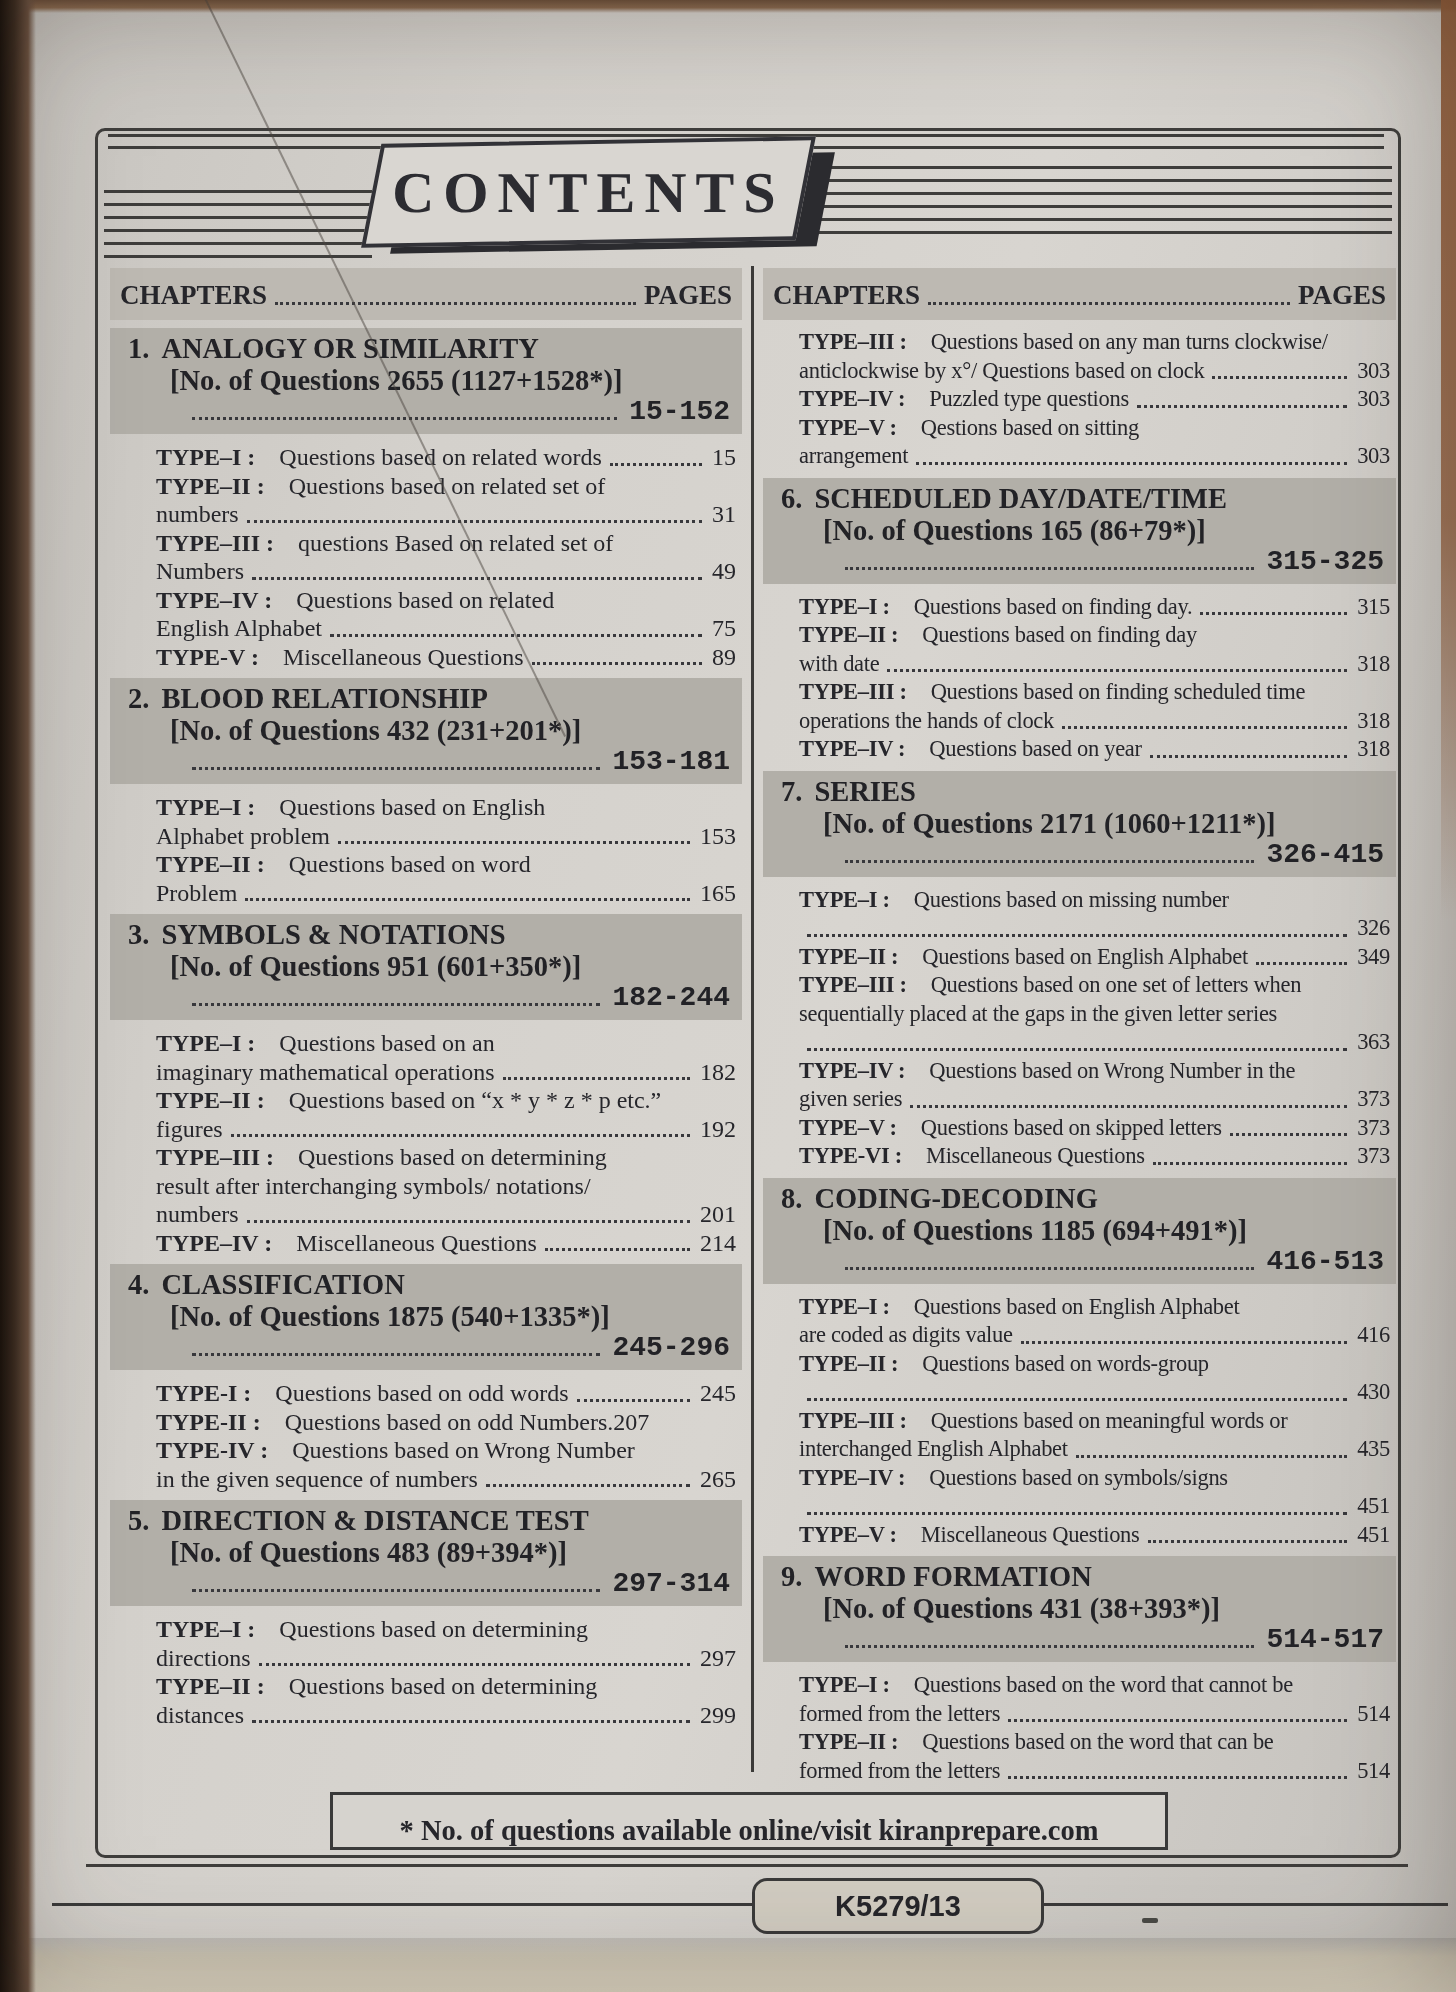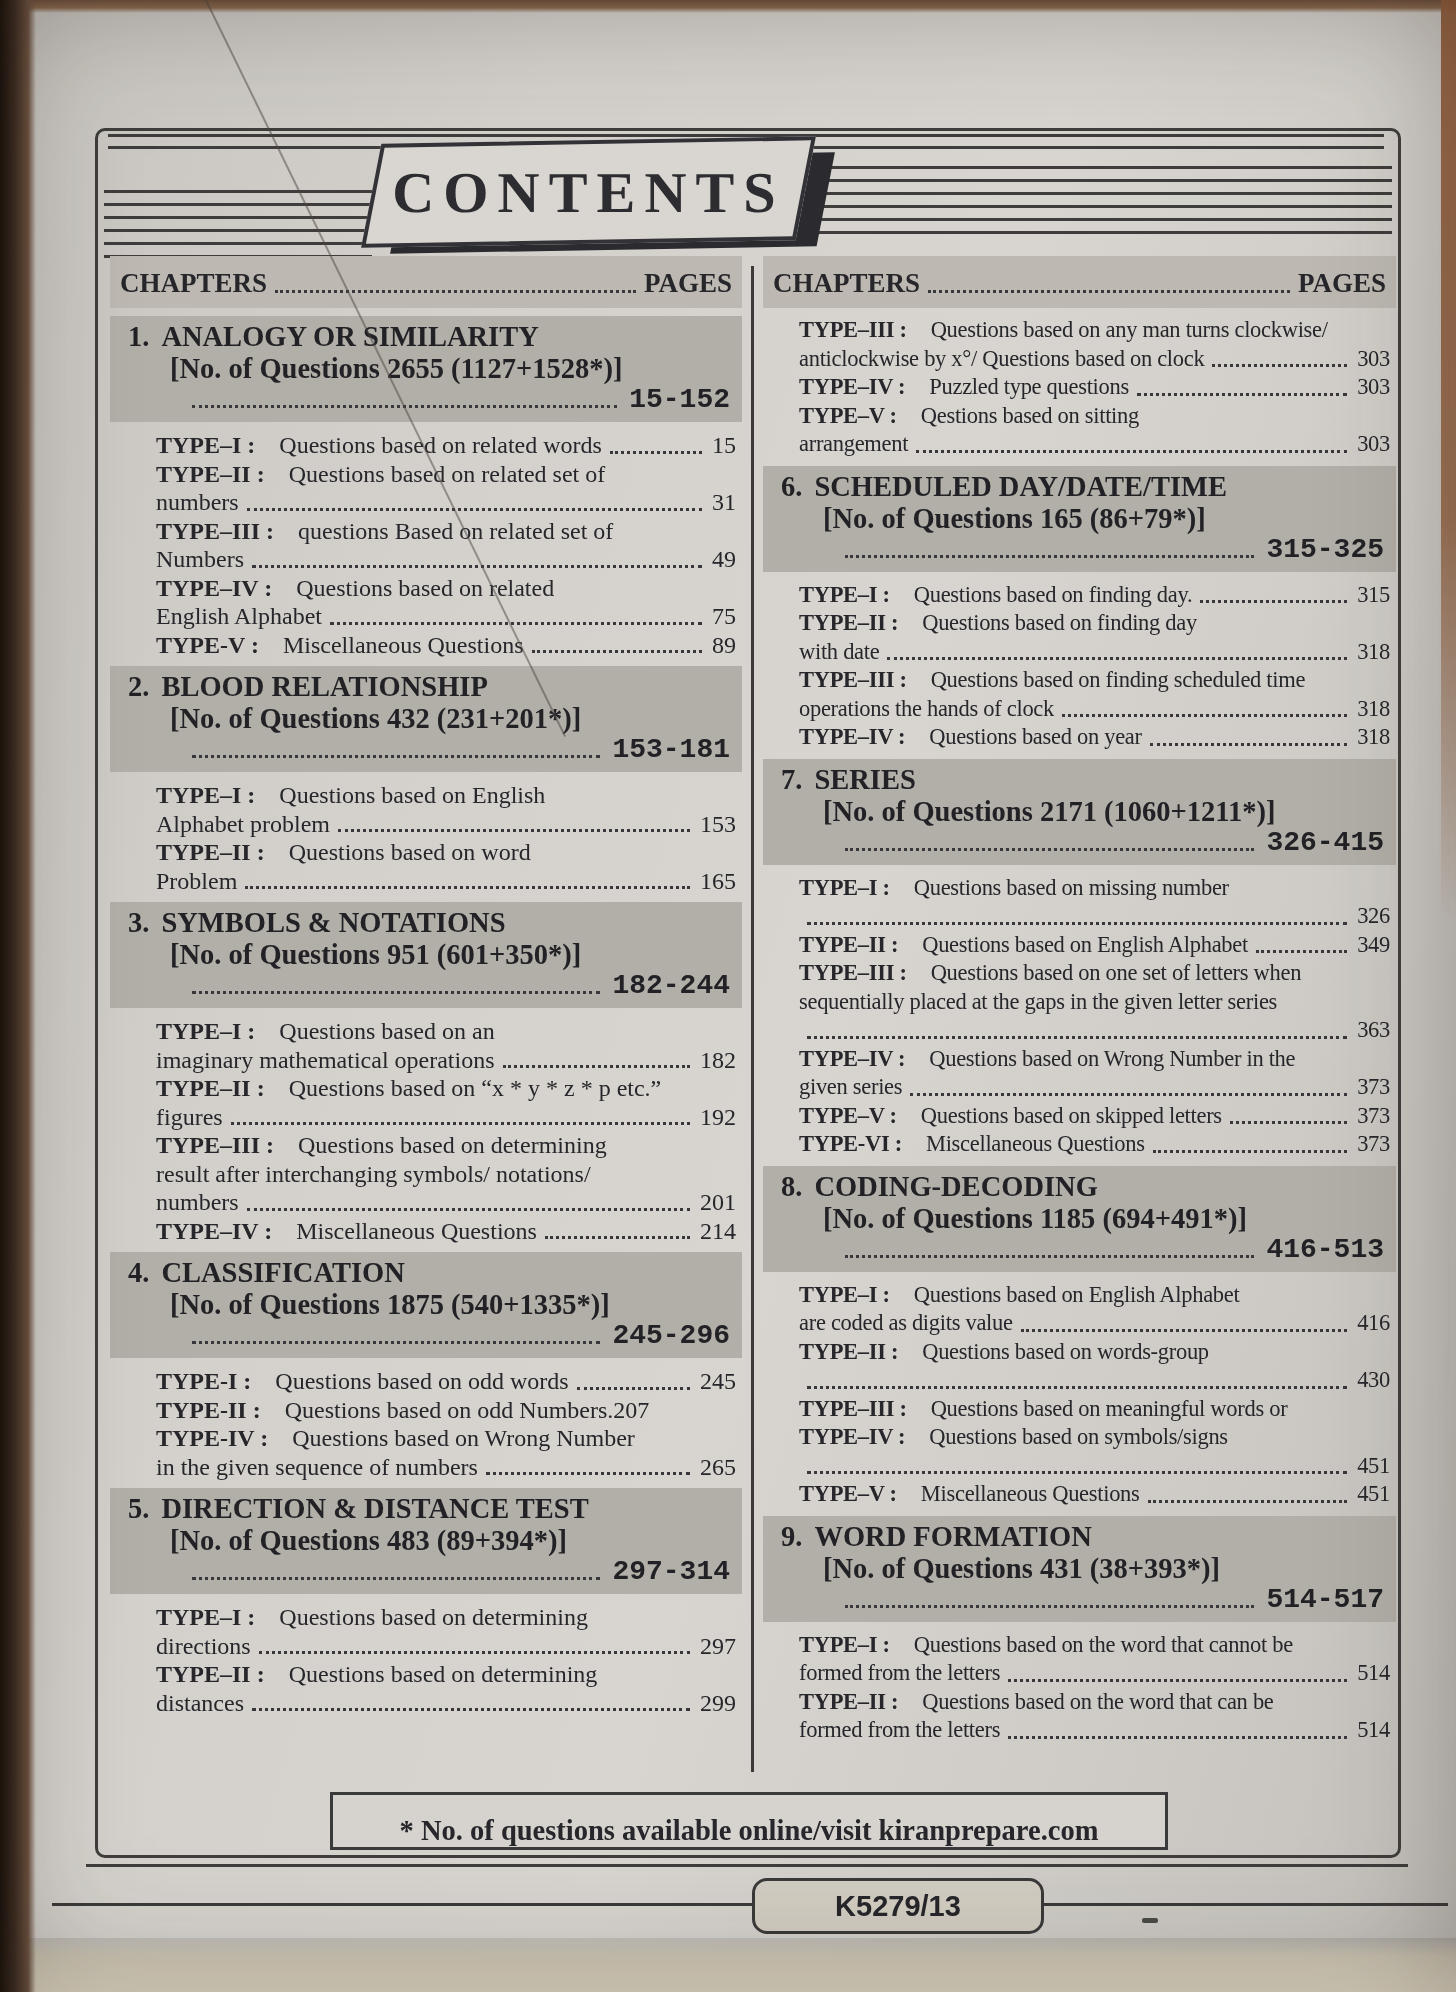--- a/index.html
+++ b/index.html
@@ -28,21 +28,21 @@
   .banner-shadow{position:absolute;left:400px;top:156px;width:425px;height:94px;z-index:5;
     background:#2b2b2f;transform:skew(-12deg) rotate(-1deg);}
   .banner{position:absolute;left:372px;top:140px;width:425px;height:96px;z-index:6;
     background:#d9d6d1;border:4px solid #323237;transform:skew(-12deg) rotate(-1deg);
     display:flex;align-items:center;justify-content:center;}
   .banner span{display:block;transform:skew(12deg) rotate(1deg);
     font-size:58px;font-weight:bold;letter-spacing:9px;color:#2c2c31;}
 
   .divider{position:absolute;left:751px;top:266px;width:3px;height:1506px;background:#3b3a38;z-index:5;}
 
-  .col{position:absolute;top:256px;z-index:5;}
+  .col{position:absolute;top:268px;z-index:5;}
   .col-left{left:110px;width:632px;}
   .col-right{left:763px;width:633px;}
 
   .col-header{display:flex;align-items:flex-end;background:#bdb9b2;font-weight:bold;
     font-size:27px;line-height:30px;padding:12px 10px 10px 10px;margin-bottom:8px;}
   .dots{flex:1 1 auto;min-width:14px;border-bottom:3px dotted #38383c;margin:0 8px 6px 8px;}
   .col-header .dots{margin-bottom:5px;}
 
   .chblock{background:#b2afa8;margin:7px 0 9px;padding:5px 12px 7px 8px;color:#222226;}
   .ch-l1{display:flex;font-weight:bold;font-size:28.5px;line-height:32px;}
@@ -514,20 +514,25 @@
         <div class="row">
           <span class="dots"></span>
           <span class="pg">430</span>
         </div>
       </div>
       <div class="entry">
         <div class="row">
           <span class="tb">TYPE–III :</span>
           <span class="tt">Questions based on meaningful words or</span>
         </div>
+        <div class="row">
+          <span class="tt">interchanged English Alphabet</span>
+          <span class="dots"></span>
+          <span class="pg">435</span>
+        </div>
       </div>
       <div class="entry">
         <div class="row">
           <span class="tb">TYPE–IV :</span>
           <span class="tt">Questions based on symbols/signs</span>
         </div>
         <div class="row">
           <span class="dots"></span>
           <span class="pg">451</span>
         </div>

